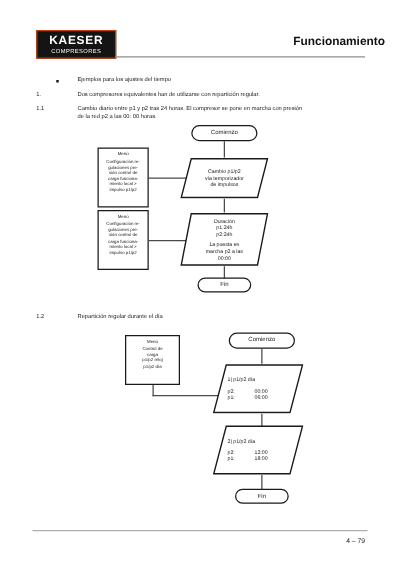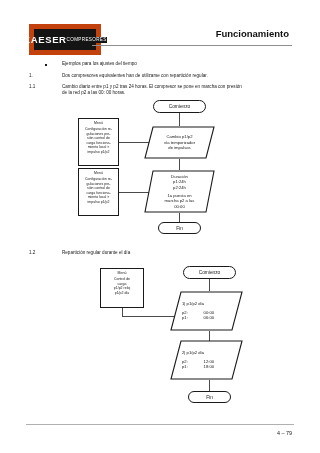--- a/index.html
+++ b/index.html
@@ -10,33 +10,33 @@
     color:#1a1a1a;
     position:relative;
     overflow:hidden;
   }
   .page{position:relative;width:320px;height:453px;}
 
   
   .header{position:absolute;left:0;top:24px;width:320px;height:26px;}
   .logo{
     position:absolute;left:29px;top:0px;width:62px;height:21px;
-    background:#141414;border:5px solid #c2410c;
-    display:flex;flex-direction:row;align-items:center;justify-content:center;text-align:center;
+    background:#141414;border:1px solid #c2410c;
+    display:flex;flex-direction:column;align-items:center;justify-content:center;text-align:center;
   }
   .logo-main{
     color:#ffffff;font-weight:bold;font-size:9.5px;letter-spacing:0.6px;
     line-height:10px;font-family:"Liberation Sans", sans-serif;
   }
   .logo-sub{
     color:#ffffff;font-size:4.6px;letter-spacing:0.35px;line-height:6px;
     background:#141414;font-family:"Liberation Sans", sans-serif;
   }
   .header-title{
-    position:absolute;right:31px;top:4px;
+    position:absolute;right:12px;top:4px;
     font-size:9.5px;font-weight:bold;color:#111;
   }
   .header-rule{
     position:absolute;left:92px;top:21px;width:200px;height:1px;background:#8e8e8e;
   }
 
   
   .txtline{position:absolute;font-size:4.6px;line-height:6.4px;color:#1a1a1a;}
   .num{position:absolute;font-size:4.6px;color:#1a1a1a;}
   .bullet{

